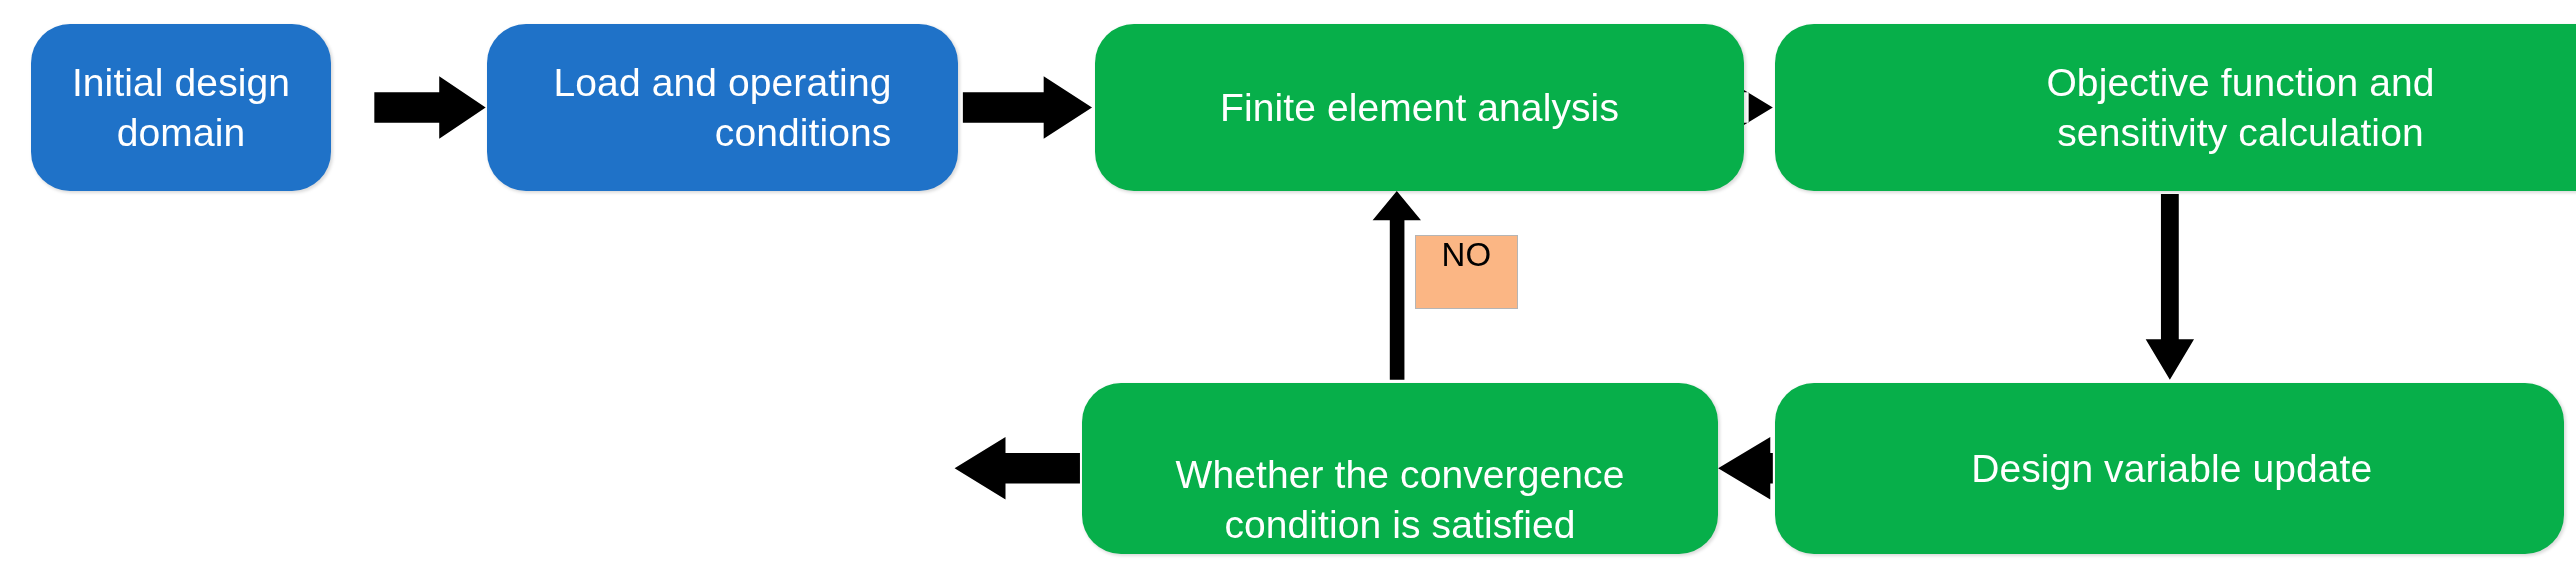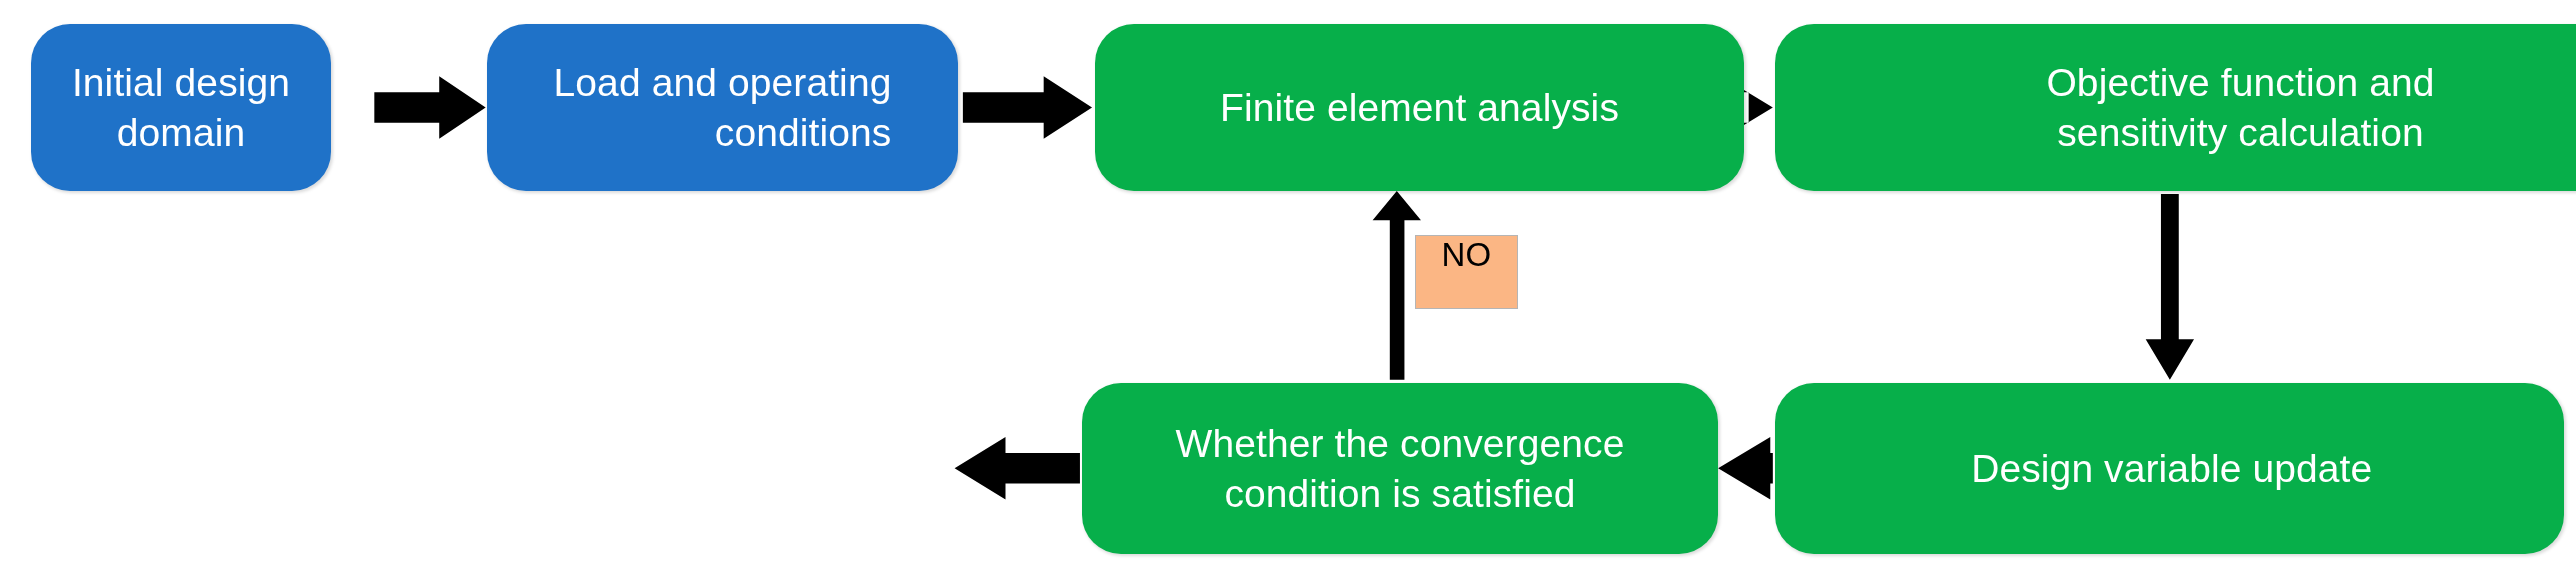--- a/index.html
+++ b/index.html
@@ -40,21 +40,21 @@
   }
   .node.blue  { background: #1F72C8; }
   .node.green { background: #07AF4A; }
 
   
   #node-initial-design-domain { left: 21px;   top: 24px;  width: 300px;  height: 167px; margin-left: 10px; }
   #node-load-conditions       { left: 487px;  top: 24px;  width: 471px;  height: 167px; text-align: right; }
   #node-fea                   { left: 1095px; top: 24px;  width: 649px; height: 167px; }
   #node-objective-sensitivity { left: 1775px; top: 24px;  width: 931px; height: 167px; }
   #node-output-solution       { left: 379px;  top: 383px; width: 573px;  height: 171px; }
-  #node-convergence           { left: 1082px; top: 383px; width: 636px; height: 171px; }
+  #node-convergence           { left: 1082px; top: 383px; width: 636px; height: 171px; align-items: flex-end; }
   #node-design-update         { left: 1775px; top: 383px; width: 789px; height: 171px; padding-left: 21px; }
 
   
   #label-no {
     position: absolute;
     left: 1415px;
     top: 235px;
     width: 103px;
     height: 74px;
     background: #FBB684;

